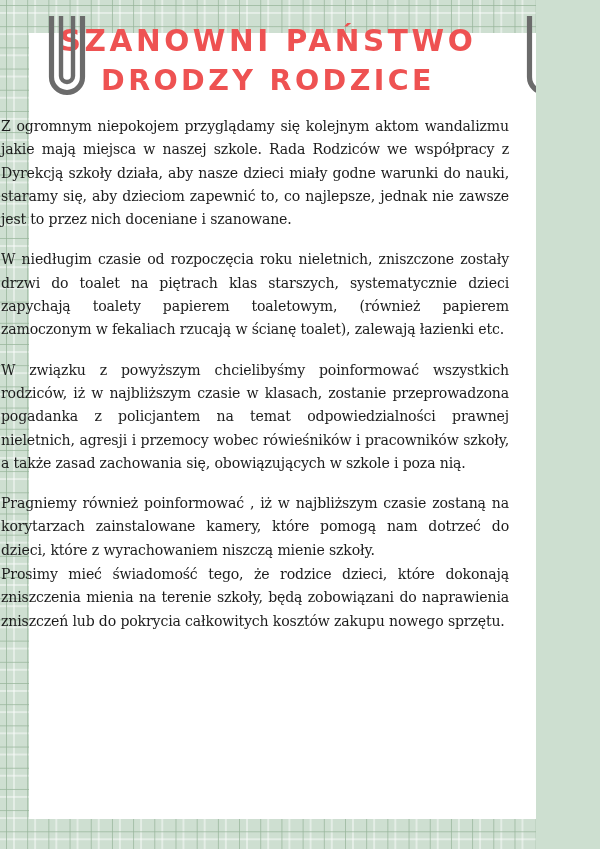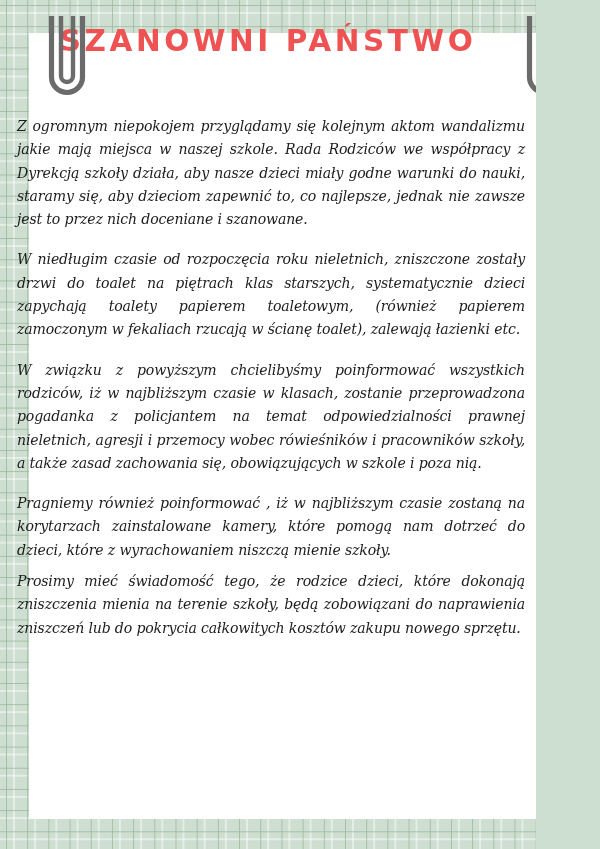--- a/index.html
+++ b/index.html
@@ -74,38 +74,37 @@
   }
   .title-line.second {
     font-size: 28.5px;
     letter-spacing: 3.4px;
     margin-top: 2px;
   }
 
   
   .body-text {
     position: absolute;
-    left: 17px;
+    left: 1px;
     top: 115px;
     width: 508px;
     padding: 0;
-    font-style: italic;
   }
   .para {
     color: #1c1c1c;
     font-family: "DejaVu Serif", "Liberation Serif", serif;
     font-size: 14.1px;
     line-height: 23.3px;
     text-align: justify;
     text-justify: inter-word;
     margin: 0 0 17px 0;
     letter-spacing: -0.15px;
   }
   .para:last-child { margin-bottom: 16px; }
-  .para.tight { margin-bottom: 8px; }
+  .para.tight { margin-bottom: 1px; }
 </style>
 </head>
 <body>
 
 <div class="page">
 
   <div class="card"></div>
 
   <div class="clip clip-left">
     <svg viewBox="0 0 42 84" xmlns="http://www.w3.org/2000/svg">
@@ -116,20 +115,21 @@
 
   <div class="clip clip-right">
     <svg viewBox="0 0 42 84" xmlns="http://www.w3.org/2000/svg">
       <path d="M5.5 0 L5.5 61 A15.5 15.5 0 0 0 36.5 61 L36.5 0" fill="none" stroke="#6b6b6b" stroke-width="5.2" stroke-linecap="butt"></path>
       <path d="M15 0 L15 60 A6 6 0 0 0 27 60 L27 0" fill="none" stroke="#6b6b6b" stroke-width="4.4" stroke-linecap="butt"></path>
     </svg>
   </div>
 
   <div class="header">
     <div class="title-line">SZANOWNI PAŃSTWO</div>
+    <div class="title-line second">DRODZY RODZICE</div>
   </div>
 
   <div class="body-text">
     <p class="para">Z ogromnym niepokojem przyglądamy się kolejnym aktom wandalizmu jakie mają miejsca w naszej szkole. Rada Rodziców we współpracy z Dyrekcją szkoły działa, aby nasze dzieci miały godne warunki do nauki, staramy się, aby dzieciom zapewnić to, co najlepsze, jednak nie zawsze jest to przez nich doceniane i szanowane.</p>
     <p class="para">W niedługim czasie od rozpoczęcia roku nieletnich, zniszczone zostały drzwi do toalet na piętrach klas starszych, systematycznie dzieci zapychają toalety papierem toaletowym, (również papierem zamoczonym w fekaliach rzucają w ścianę toalet), zalewają łazienki etc.</p>
     <p class="para">W związku z powyższym chcielibyśmy poinformować wszystkich rodziców, iż   w najbliższym czasie w    klasach, zostanie przeprowadzona pogadanka z policjantem na temat odpowiedzialności prawnej nieletnich, agresji          i przemocy wobec rówieśników i pracowników szkoły, a także zasad zachowania się, obowiązujących w szkole i poza nią.</p>
     <p class="para tight">Pragniemy również poinformować , iż w najbliższym czasie zostaną na korytarzach zainstalowane kamery, które pomogą nam dotrzeć do dzieci, które z wyrachowaniem niszczą mienie szkoły.</p>
     <p class="para">Prosimy mieć świadomość tego, że rodzice dzieci, które dokonają zniszczenia mienia na terenie szkoły, będą zobowiązani do naprawienia zniszczeń lub do pokrycia całkowitych kosztów zakupu nowego sprzętu.</p>
   </div>
 

